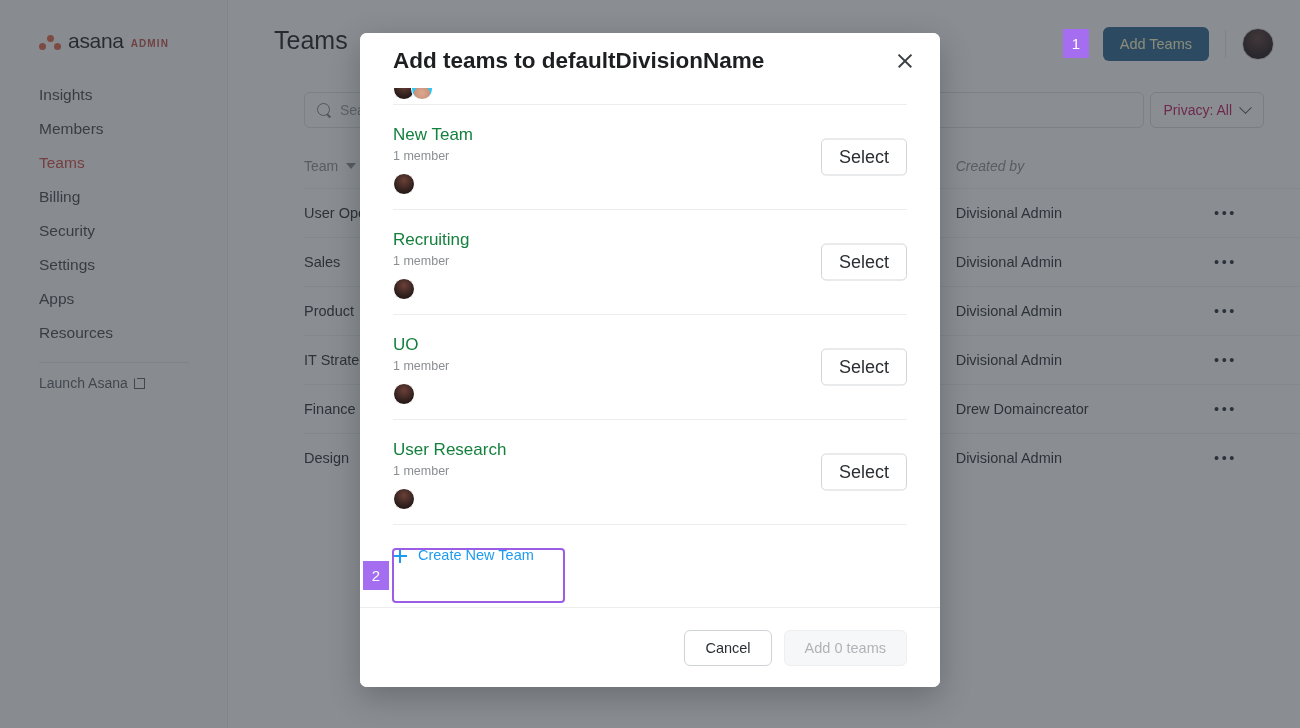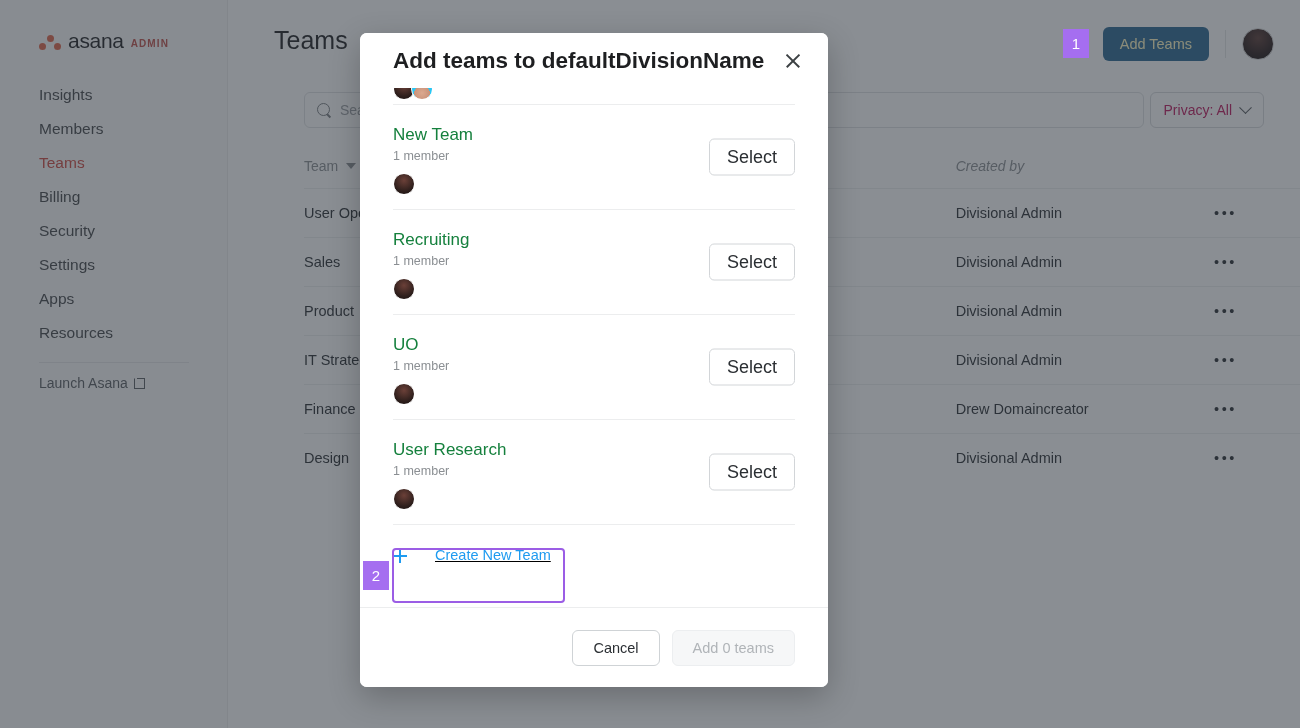--- a/index.html
+++ b/index.html
@@ -92,21 +92,21 @@
   }
   .th-team { display:flex; align-items:center; gap:8px; color:#8b8f93; }
   .caret-dn { width:0; height:0; border-left:5px solid transparent; border-right:5px solid transparent; border-top:6px solid #8b8f93; }
   .col-a { width:250px; } .col-b { width:150px; } .col-c { width:180px; } .col-d { width:230px;font-style:italic; } .col-e { width:80px; }
   .dots { color:#6b6f73; letter-spacing:2.5px; font-size:17px; }
 
   
   .overlay { position:absolute; inset:0; background:rgba(46,54,63,0.56); }
 
   .modal {
-    position:absolute; left:360px; top:33px; width:468px; height:654px;
+    position:absolute; left:360px; top:33px; width:580px; height:654px;
     background:#ffffff; border-radius:7px; box-shadow:0 10px 32px rgba(0,0,0,0.24);
     display:flex; flex-direction:column; overflow:hidden;
   }
   .modal-head {
     position:relative; height:55px; flex:none; background:#fff; z-index:3;
     display:flex; align-items:center; padding:0 22px 0 33px;
   }
   .modal-title { font-size:22.5px; color:#1e1f21; font-weight:700; flex:1; }
   .close-x { width:26px; height:26px; position:relative; cursor:pointer; flex:none; }
   .close-x:before, .close-x:after {
@@ -134,21 +134,21 @@
   .team-meta { font-size:12.5px; color:#8b8f93; margin-top:3px; }
   .team-avs { margin-top:10px; display:flex; }
   .team-avs .av { width:22px; height:22px; margin-right:-4px; }
   .select-btn {
     position:absolute; right:0; top:50%; transform:translateY(-50%);
     border:1px solid #d2d5d8; border-radius:5px; background:#fff;
     font-size:18px; color:#2b2f33; padding:7px 17px; cursor:pointer;
   }
 
   .create-row { border-top:1px solid #ecedee; padding:22px 0 20px 0; }
-  .create-link { display:inline-flex; align-items:flex-end; gap:28px; cursor:pointer;text-decoration:underline; }
+  .create-link { display:inline-flex; align-items:flex-end; gap:11px; cursor:pointer; }
   .plus-ico { position:relative; width:14px; height:14px; flex:none; }
   .plus-ico:before { content:""; position:absolute; left:0; top:6px; width:14px; height:2.2px; background:#1e9bf0; }
   .plus-ico:after { content:""; position:absolute; left:6px; top:0; width:2.2px; height:14px; background:#1e9bf0; }
   .create-label { font-size:14.5px; color:#1e9bf0; }
 
   .modal-foot {
     flex:none; height:80px; border-top:1px solid #ecedee; background:#fff;
     display:flex; align-items:center; justify-content:flex-end; gap:12px; padding:0 33px;
   }
   .btn-cancel {

